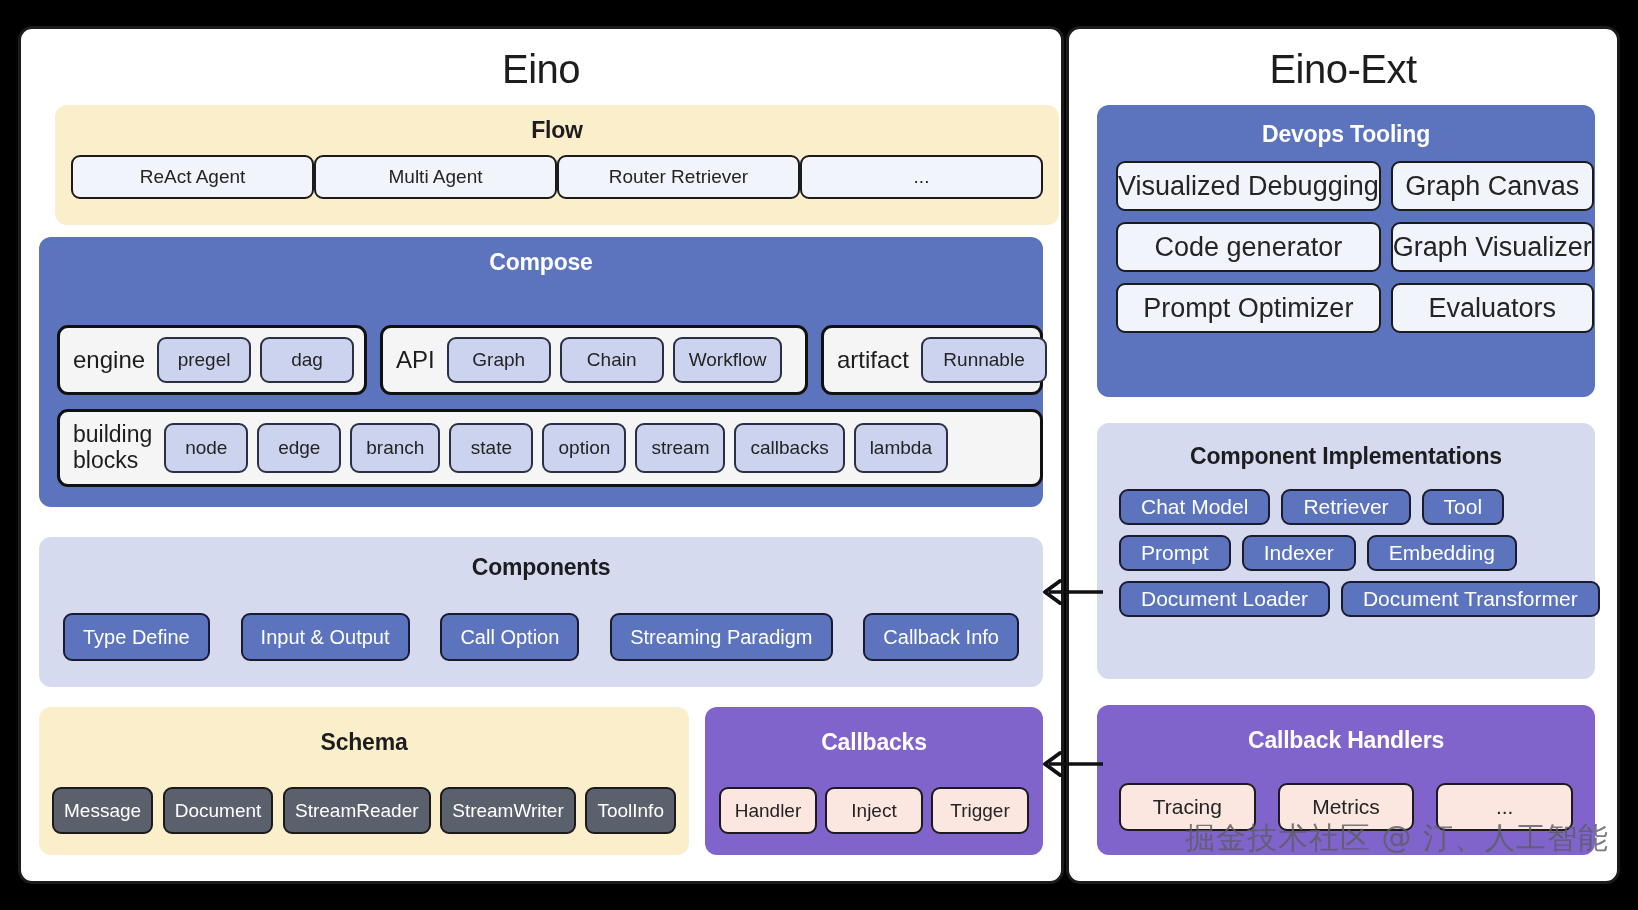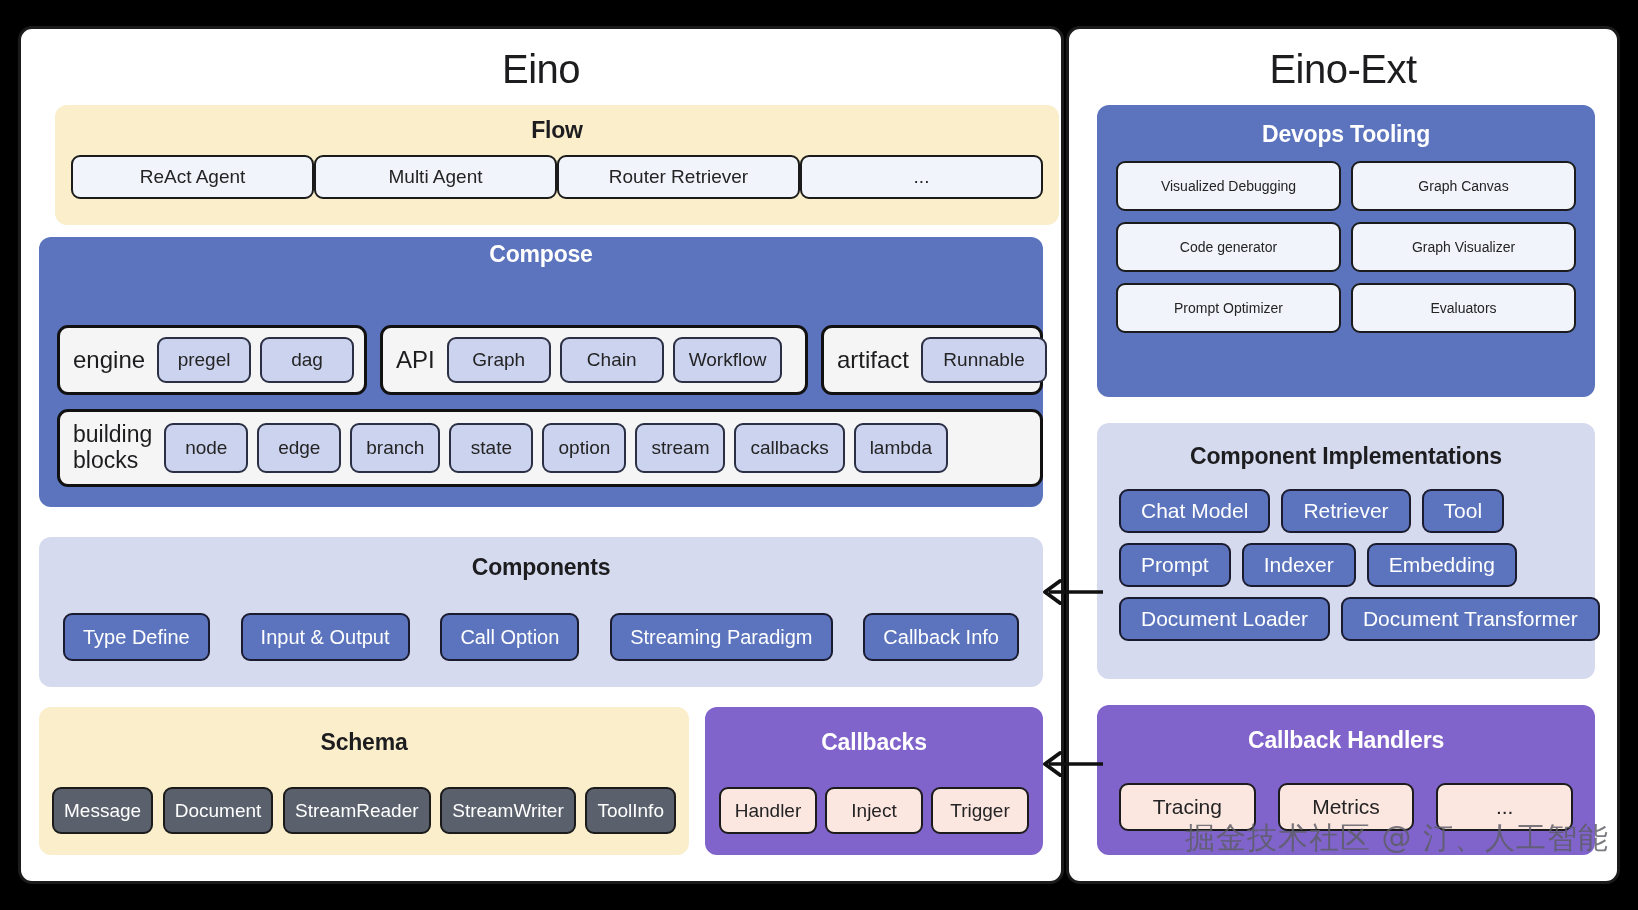--- a/index.html
+++ b/index.html
@@ -126,21 +126,21 @@
     display: flex;
     gap: 0;
     justify-content: space-between;
   }
   #sec-flow .chip { height: 44px; width: 255px; }
 
   
   #sec-compose {
     left: 18px; top: 208px; width: 1004px; height: 270px;
   }
-  #sec-compose .section-title { margin-top: 4px; }
+  #sec-compose .section-title { margin-top: 12px; }
 
   .group-box {
     position: absolute;
     background: #f5f5f6;
     border: 3px solid #111111;
     border-radius: 11px;
     box-sizing: border-box;
     display: flex;
     align-items: center;
     padding: 0 10px;
@@ -211,39 +211,39 @@
     left: 28px; top: 76px; width: 498px; height: 292px;
   }
   #sec-devops .section-title { margin-top: 16px; }
   #sec-devops .grid {
     position: absolute;
     left: 19px; right: 19px; top: 56px;
     display: grid;
     grid-template-columns: 1fr 1fr;
     gap: 11px 10px;
   }
-  #sec-devops .chip { height: 50px; font-size: 14px; text-align: center; }
+  #sec-devops .chip { height: 50px; font-size: 27px; text-align: center; }
 
   
   #sec-compimpl {
     left: 28px; top: 394px; width: 498px; height: 256px;
   }
   #sec-compimpl .section-title { margin-top: 20px; }
   #sec-compimpl .rows {
     position: absolute;
     left: 22px; right: 20px; top: 66px;
     display: flex;
     flex-direction: column;
     gap: 10px;
   }
   #sec-compimpl .rw {
     display: flex;
     gap: 11px;
   }
-  #sec-compimpl .chip { height: 44px; padding: 0 20px; font-size: 21px; }
+  #sec-compimpl .chip { height: 36px; padding: 0 20px; font-size: 21px; }
 
   
   #sec-cbhandlers {
     left: 28px; top: 676px; width: 498px; height: 150px;
   }
   #sec-cbhandlers .section-title { margin-top: 22px; }
   #sec-cbhandlers .row {
     position: absolute;
     left: 22px; right: 22px; top: 78px;
     display: flex;

